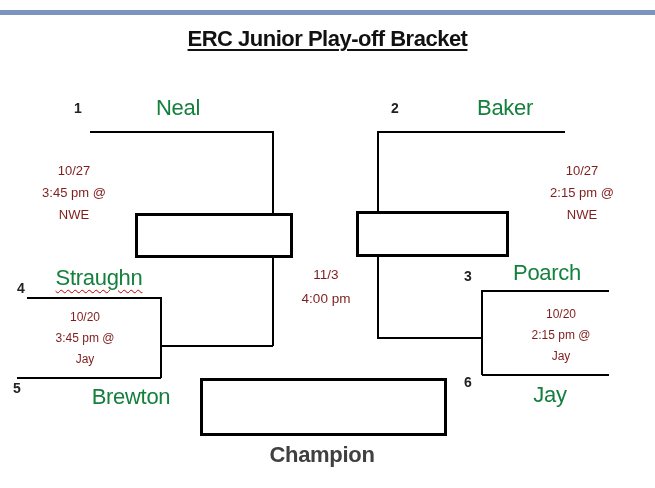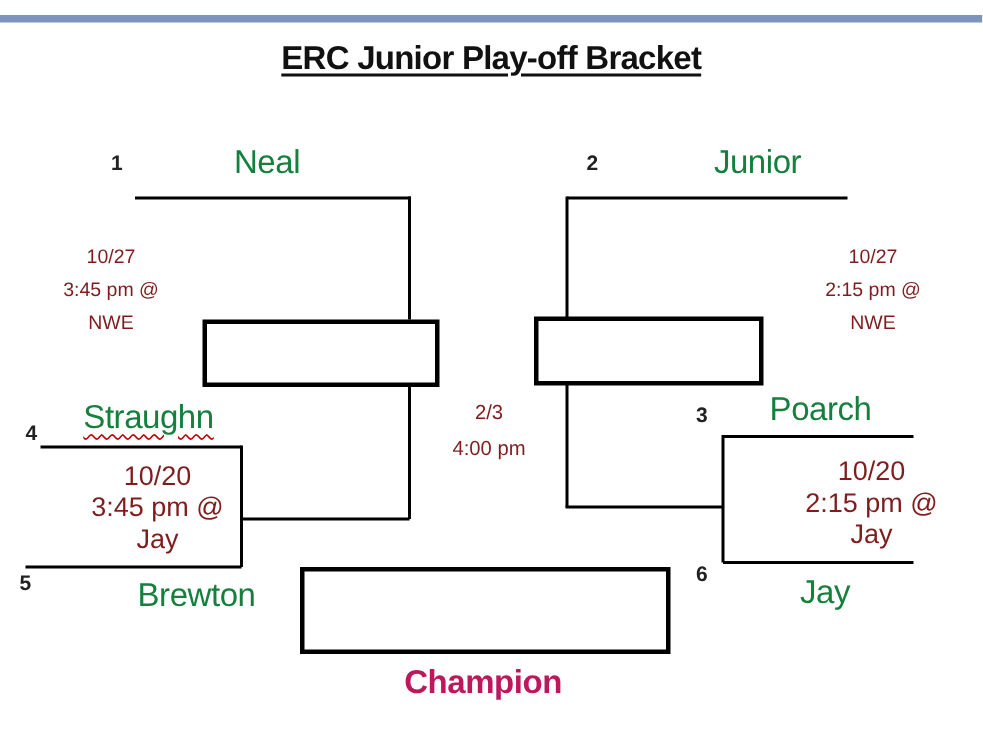--- a/index.html
+++ b/index.html
@@ -21,29 +21,29 @@
   }
   .team.misspelled{
     text-decoration-line:underline;text-decoration-style:wavy;
     text-decoration-color:#C00000;text-decoration-thickness:1px;
     text-underline-offset:4px;
   }
   .sched{
     position:absolute;transform:translateX(-50%);text-align:center;
     font-size:13px;line-height:22px;color:#7f1d1d;white-space:nowrap;
   }
-  .sched.small{font-size:18px;line-height:21px;margin-left:20px;}
+  .sched.small{font-size:12px;line-height:21px;}
   .sched.final{font-size:13.5px;line-height:24px;}
   .hline,.vline{position:absolute;background:#000000;}
   .hline{height:1.5px;}
   .vline{width:1.5px;}
   .slotbox{position:absolute;border:3px solid #000000;background:transparent;box-sizing:border-box;}
   .champ-label{
     position:absolute;transform:translateX(-50%);font-size:22px;font-weight:bold;
-    color:#be185d;white-space:nowrap;letter-spacing:-0.3px;
+    color:#404040;white-space:nowrap;letter-spacing:-0.3px;
   }
 </style>
 </head>
 <body>
 
 <div class="stage">
 
   <div class="topbar"></div>
 
   <h1 class="title">ERC Junior Play-off Bracket</h1>
@@ -72,36 +72,36 @@
     <div>10/20</div>
     <div>3:45 pm @</div>
     <div>Jay</div>
   </div>
 
   <div class="hline" style="left:17px;top:377px;width:144px;"></div>
   <span class="seed" style="left:13px;top:380px;">5</span>
   <span class="team" style="left:95px;top:384px;margin-left:36px;">Brewton</span>
 
   <span class="seed" style="left:391px;top:100px;">2</span>
-  <span class="team" style="left:505px;top:95px;">Junior</span>
+  <span class="team" style="left:505px;top:95px;">Baker</span>
   <div class="hline" style="left:378px;top:131px;width:187px;"></div>
   <div class="vline" style="left:377px;top:131px;height:81px;"></div>
 
   <div class="sched" style="left:582px;top:160px;">
     <div>10/27</div>
     <div>2:15 pm @</div>
     <div>NWE</div>
   </div>
 
   <div class="slotbox" style="left:356px;top:211px;width:153px;height:46px;"></div>
   <div class="vline" style="left:377px;top:256px;height:82px;"></div>
   <div class="hline" style="left:377px;top:337px;width:105px;"></div>
 
   <div class="sched final" style="left:326px;top:263px;">
-    <div>2/3</div>
+    <div>11/3</div>
     <div>4:00 pm</div>
   </div>
 
   <span class="seed" style="left:464px;top:268px;">3</span>
   <span class="team" style="left:547px;top:260px;">Poarch</span>
   <div class="hline" style="left:482px;top:290px;width:127px;"></div>
   <div class="vline" style="left:481px;top:290px;height:85px;"></div>
 
   <div class="sched small" style="left:561px;top:304px;">
     <div>10/20</div>

